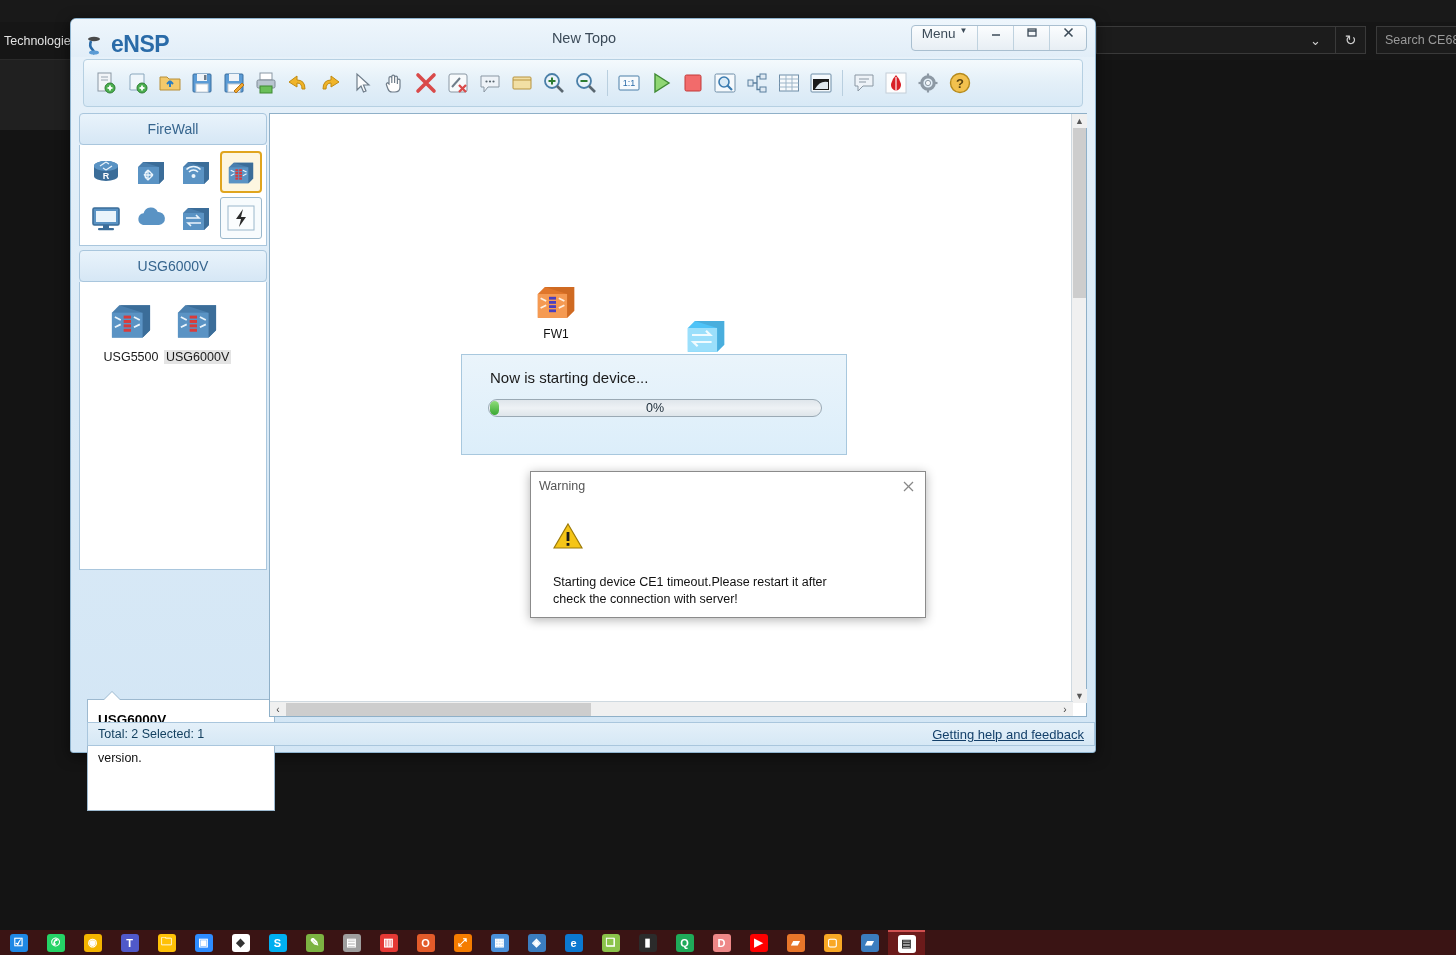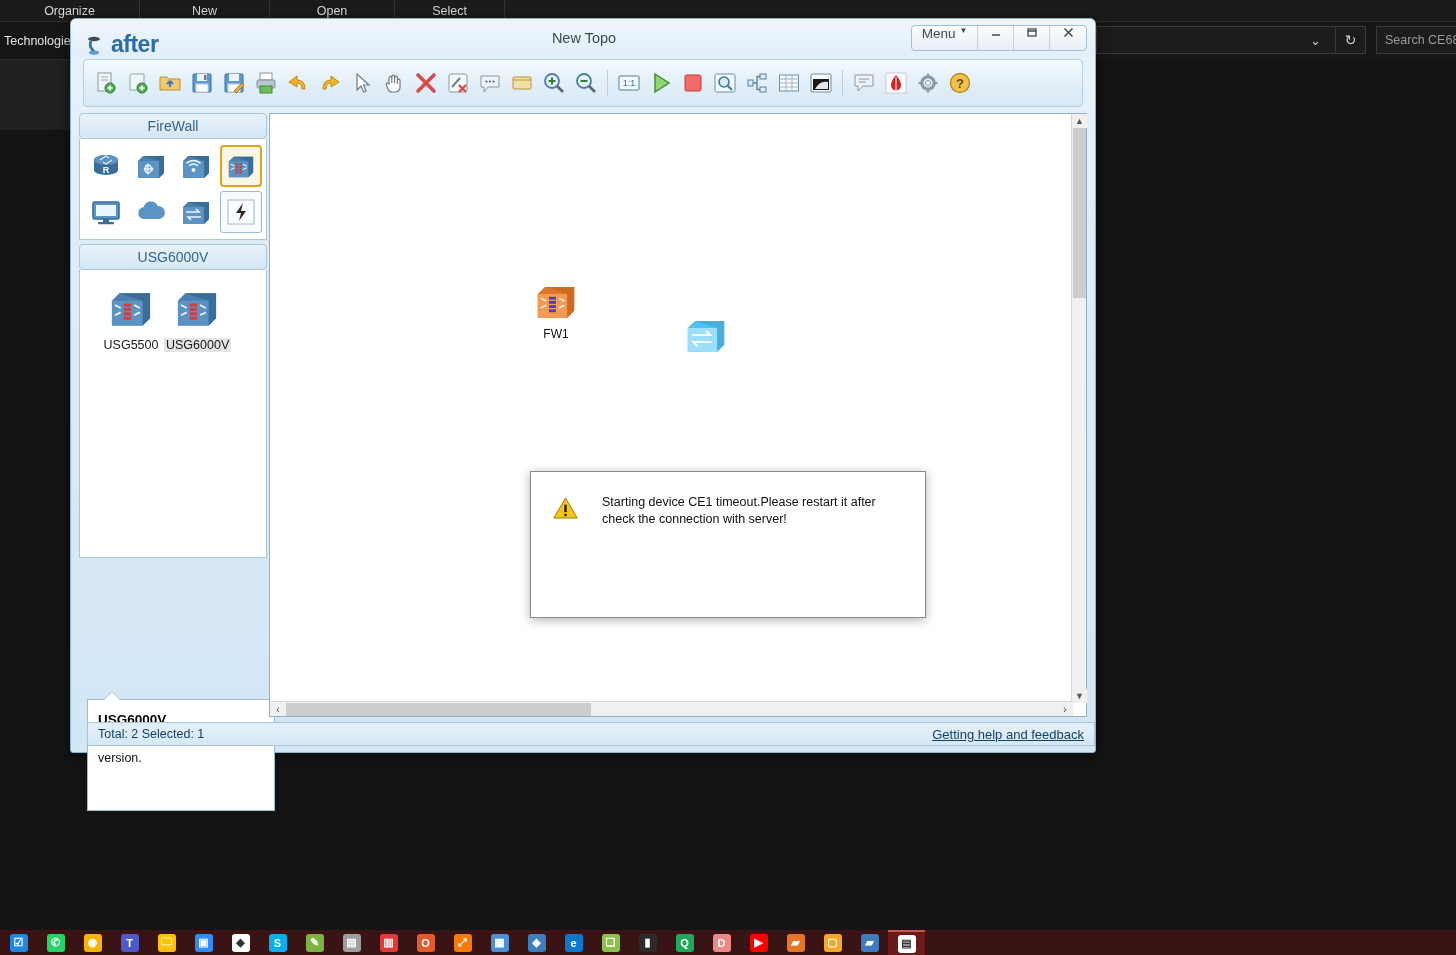--- a/index.html
+++ b/index.html
@@ -141,21 +141,21 @@
   }
   .tool-sep {
     width: 1px; height: 26px; background: #b9cfdf; margin: 0 5px;
   }
 
   
   .sidebar {
     position: absolute; left: 8px; top: 94px; width: 188px; height: 604px;
   }
   .panel-header {
-    height: 26px; background: linear-gradient(180deg,#e9f3fb 0%, #d6e7f5 100%);
+    height: 32px; background: linear-gradient(180deg,#e9f3fb 0%, #d6e7f5 100%);
     border: 1px solid #a9c6dd; border-radius: 4px;
     display: flex; align-items: center; justify-content: center;
     font-size: 14px; color: #36658e;
   }
   .panel-body {
     background: #fff; border: 1px solid #a9c6dd; border-top: none;
     padding: 6px 4px;
   }
   .icon-grid {
     display: grid; grid-template-columns: repeat(4, 1fr);
@@ -272,21 +272,21 @@
     height: 28px; display: flex; align-items: center;
     justify-content: space-between; padding: 0 2px 0 8px;
     font-size: 12.5px; color: #555;
   }
   .wd-close {
     width: 30px; height: 26px; display: flex;
     align-items: center; justify-content: center;
     font-size: 14px; color: #777;
   }
   .wd-body {
-    display: flex; gap: 24px; padding: 22px 18px 0 22px;
+    display: flex; gap: 24px; padding: 22px 18px 0 22px; flex-direction: column;
   }
   .wd-msg {
     font-size: 12.5px; color: #111; line-height: 1.35; max-width: 305px;
   }
   .wd-footer {
     position: absolute; left: 0; bottom: 0; width: 394px; height: 44px;
     background: #f0f0f0; border-top: 1px solid #dcdcdc;
     display: flex; align-items: center; justify-content: flex-end;
     padding-right: 16px;
   }
@@ -296,26 +296,20 @@
     display: flex; align-items: center; justify-content: center;
   }
 </style>
 </head>
 <body>
 
 <div id="bg-explorer">
   <div class="bg-content"></div>
   <div class="bg-leftpane"></div>
 
-  <div class="bg-ribbon">
-    <div class="bg-ribbon-item">Organize</div>
-    <div class="bg-ribbon-item">New</div>
-    <div class="bg-ribbon-item">Open</div>
-    <div class="bg-ribbon-item">Select</div>
-  </div>
 
   <div class="bg-row2">
     <div class="bg-tech">Technologies</div>
   </div>
 
   <div class="bg-addressbar">
     <span class="bg-chev">⌄</span>
   </div>
   <div class="bg-refresh-box">↻</div>
   <div class="bg-search">Search CE680</div>
@@ -324,21 +318,21 @@
 <div id="ensp-window">
 
   <div class="titlebar">
     <div class="win-title">New Topo</div>
     <div class="logo-wrap">
       <svg width="22" height="22" viewBox="0 0 22 22">
         <ellipse cx="9" cy="5" rx="6" ry="2.2" fill="#4a4a4a"></ellipse>
         <path d="M6 7 Q4 12 7 15 Q10 18 8 20" stroke="#2a6ba8" stroke-width="2.6" fill="none"></path>
         <ellipse cx="9" cy="18.5" rx="5" ry="2" fill="#5b9bd5"></ellipse>
       </svg>
-      <span class="logo-text">after</span>
+      <span class="logo-text">eNSP</span>
     </div>
     <div class="win-buttons">
       <div class="win-btn menu">
         <span>Menu</span>
           <span style="font-size:8px;margin-left:4px;">▼</span>
       </div>
       <div class="win-btn">
         <svg width="12" height="12" viewBox="0 0 12 12">
             <line x1="2" y1="9" x2="10" y2="9" stroke="#3c4b58" stroke-width="1.4"></line>
           </svg>
@@ -728,22 +722,38 @@
       <div class="hspace"></div>
       <div class="h-arrow">›</div>
     </div>
   </div>
 
   <div class="statusbar">
     <span>Total: 2  Selected: 1</span>
     <span class="help-link">Getting help and feedback</span>
   </div>
 
+  <div id="progress-dialog">
+    <div class="pd-title">Now is starting device...</div>
+    <div class="pd-track">
+      <div class="pd-fill"></div>
+      <div class="pd-pct">0%</div>
+    </div>
+  </div>
 
   <div id="warning-dialog">
+    <div class="wd-title">
+      <span>Warning</span>
+      <span class="wd-close">
+        <svg width="13" height="13" viewBox="0 0 13 13">
+            <line x1="2" y1="2" x2="11" y2="11" stroke="#888" stroke-width="1.3"></line>
+            <line x1="11" y1="2" x2="2" y2="11" stroke="#888" stroke-width="1.3"></line>
+          </svg>
+      </span>
+    </div>
     <div class="wd-body">
       <svg width="30" height="28" viewBox="0 0 30 28">
         <path d="M15 2 L29 26 H1 Z" fill="#f5c518" stroke="#9c7a08" stroke-width="1.2"></path>
         <rect x="13.6" y="10" width="2.8" height="9" fill="#1a1a1a"></rect>
         <rect x="13.6" y="21" width="2.8" height="2.8" fill="#1a1a1a"></rect>
       </svg>
       <div class="wd-msg">Starting device CE1 timeout.Please restart it after check the connection with server!</div>
     </div>
   </div>
 

